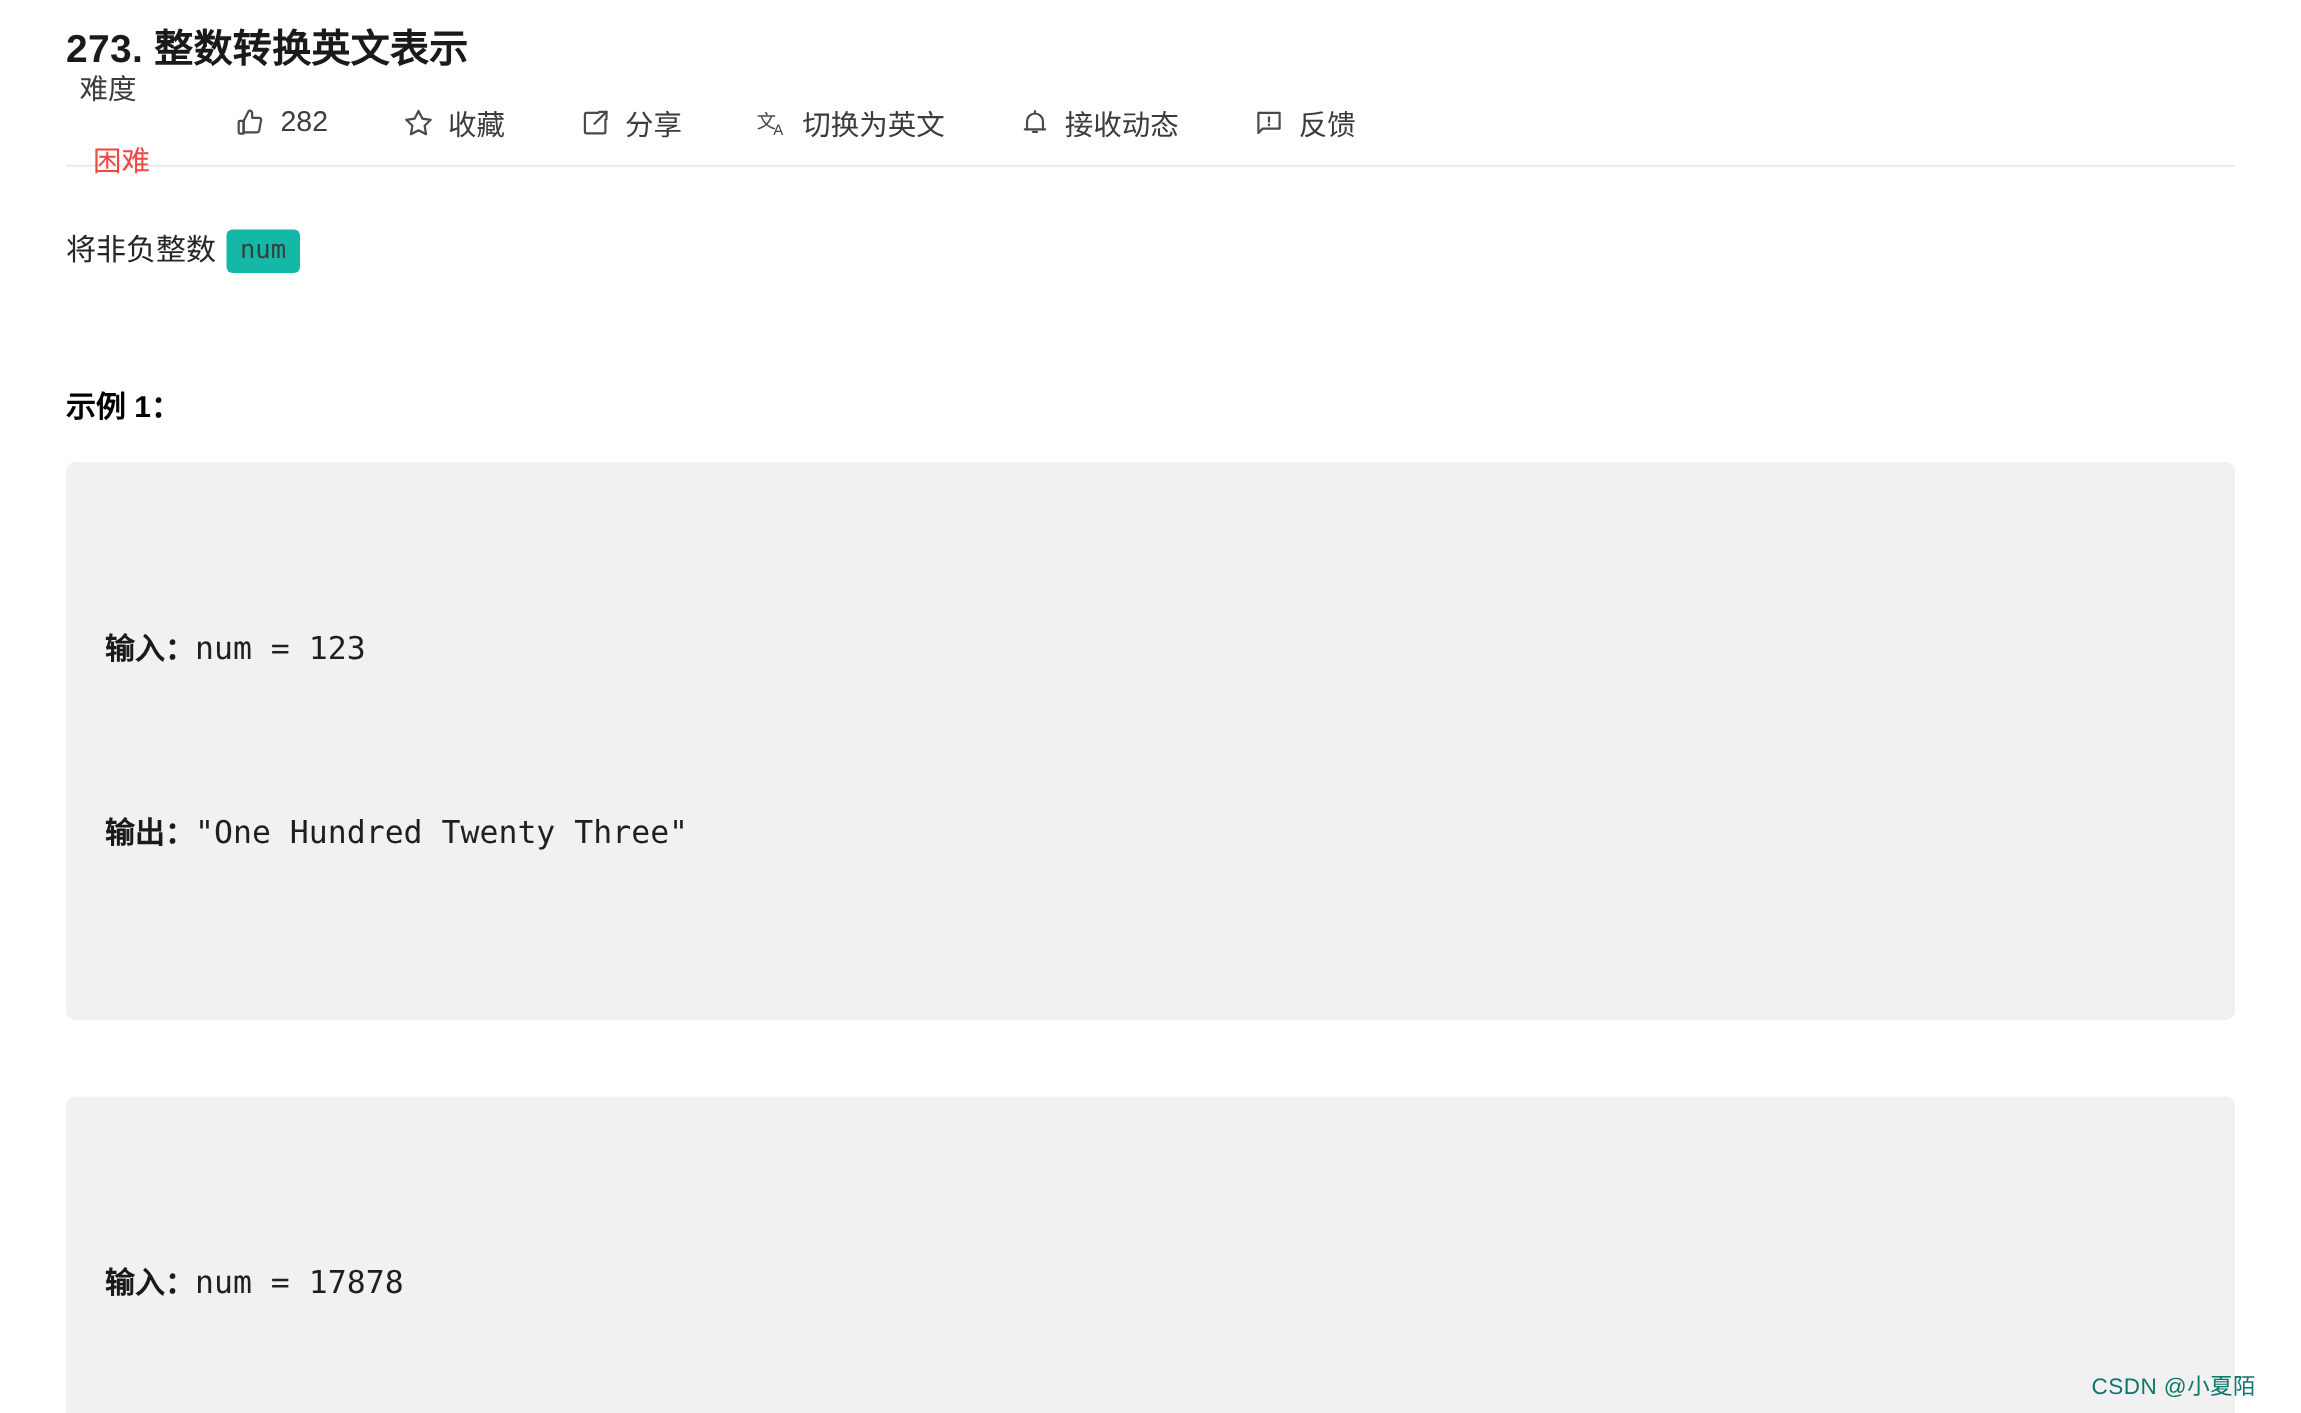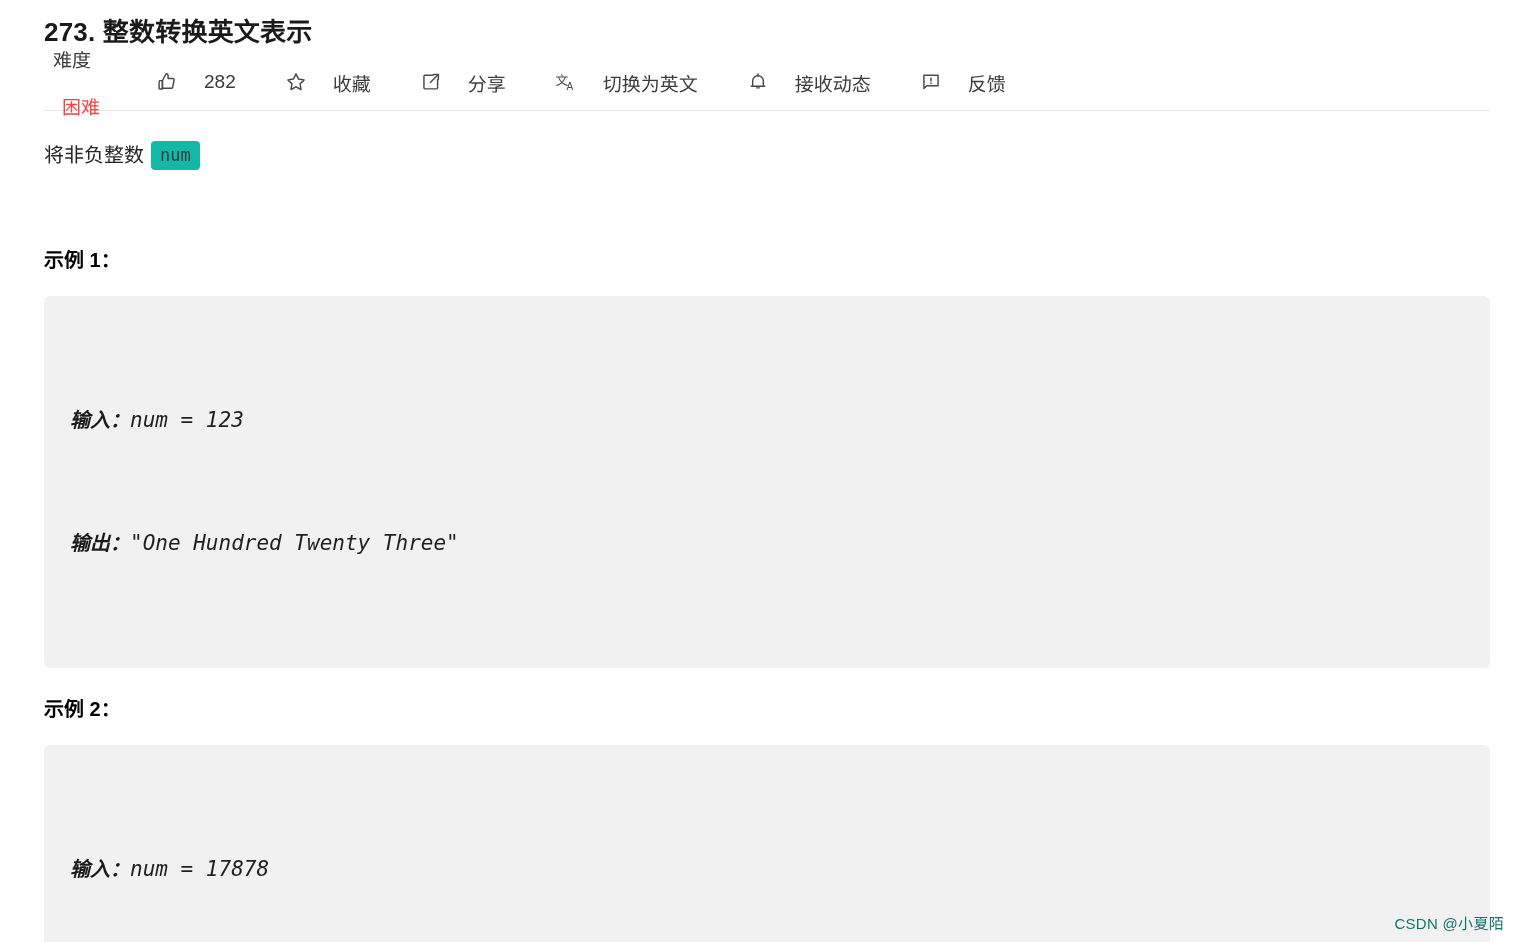--- a/index.html
+++ b/index.html
@@ -58,21 +58,21 @@
     font-size: 19px;
   }
   .tb-difficulty-value {
     margin-left: 18px;
     font-size: 19px;
     margin-top: 20px;
   }
   .tb-action {
     display: flex;
     align-items: center;
-    gap: 26px;
+    gap: 9px;
     color: #3c3c3c;
     cursor: pointer;
     font-size: 19px;
   }
   .tb-gap-1 { width: 56px; }
   .tb-gap   { width: 49px; }
 
   .icon {
     display: inline-block;
     width: 22px;
@@ -89,21 +89,21 @@
     height: 1px;
     background: #e7e7e7;
     margin-top: 2px;
   }
 
   
   .description {
     font-size: 20px;
     line-height: 1.6;
     color: #262626;
-    margin-top: 28px;
+    margin-top: 40px;
     display: flex;
     align-items: center;
     flex-wrap: wrap;
   }
   .inline-code {
     display: inline-block;
     background: #14b8a6;
     border-radius: 4px;
     padding: 3px 9px;
     margin: 0 7px;
@@ -127,21 +127,21 @@
     border-radius: 6px;
     padding: 22px 26px;
     box-sizing: border-box;
     font-family: "DejaVu Sans Mono", "Liberation Mono", monospace;
     font-size: 21px;
     line-height: 1.95;
     color: #1f1f1f;
     white-space: pre;
     overflow: hidden;
   }
-  .code-line { white-space: pre; font-style: italic; }
+  .code-line { white-space: pre; }
   .code-key {
     font-family: "Liberation Sans", "DejaVu Sans", sans-serif;
     font-weight: bold;
     font-size: 20px;
     color: #1a1a1a;
   }
 
   
   .sp-desc-to-ex1 { height: 76px; }
   .sp-head-to-code { height: 23px; }
@@ -263,21 +263,20 @@
     <div class="sp-head-to-code"></div>
     <div class="code-block">
       <div class="code-line"><span class="code-key">输入：</span><span>num = 123</span></div>
       <div class="code-line"><span class="code-key">输出：</span><span>"One Hundred Twenty Three"</span></div>
     </div>
   </div>
 
   <div class="sp-code-to-head"></div>
 
   <div class="example-block">
-    <div class="example-heading">示例 2：</div>
     <div class="sp-head-to-code"></div>
     <div class="code-block">
       <div class="code-line"><span class="code-key">输入：</span><span>num = 17878</span></div>
       
     </div>
   </div>
 
   <div class="watermark">CSDN @小夏陌</div>
 
 </div>

